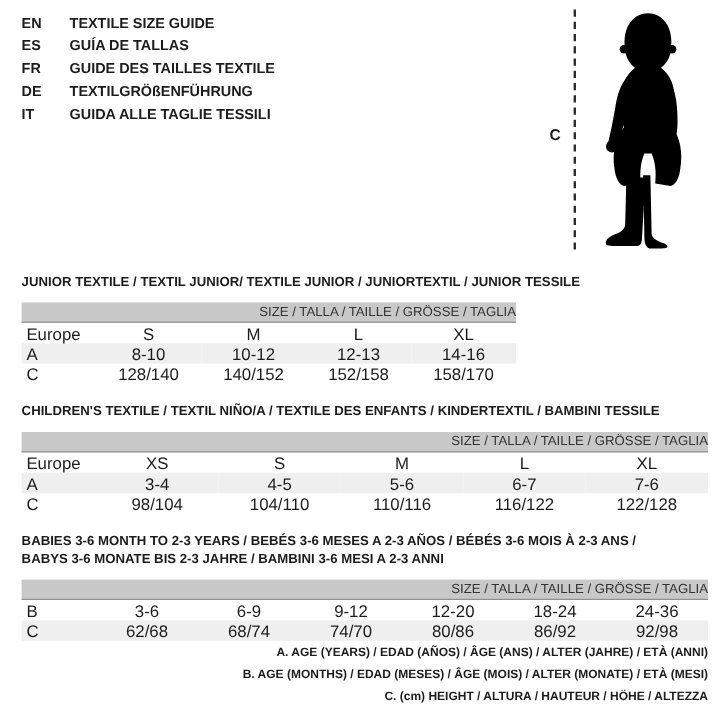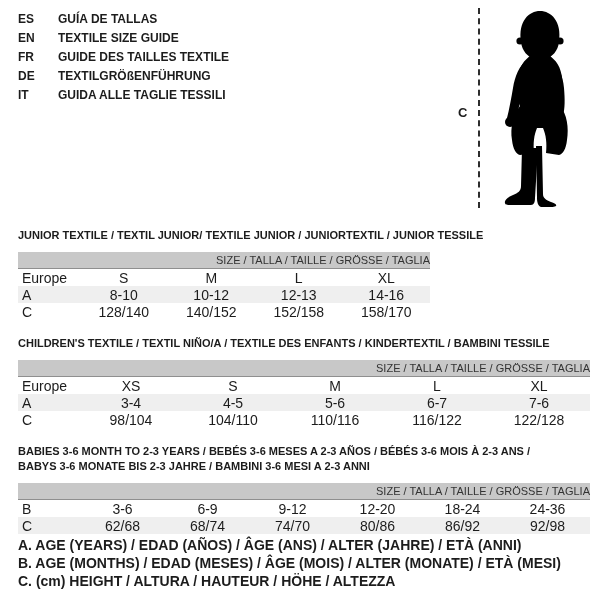--- a/index.html
+++ b/index.html
@@ -40,34 +40,34 @@
     padding:1px 0 1px 4px;color:#333333;
     border-bottom:1px solid #8f8f8f;
     text-align:right;
   }
   table{border-collapse:collapse;table-layout:fixed;width:100%;font-size:14px;}
   td{padding:0;height:17px;text-align:center;vertical-align:middle;}
   td.row-label{width:62px;text-align:left;padding-left:4px;}
   tr.shaded{background:var(--shade);}
   
   footer{position:absolute;top:536px;left:18px;right:10px;}
-  .footnote{font-size:14px;font-weight:bold;line-height:18px;}
+  .footnote{font-size:10px;font-weight:bold;line-height:18px;text-align:right;}
 </style>
 </head>
 <body>
 
 <header>
   <div class="legend">
     <div class="legend-row">
+      <span class="code">EN</span>
+      <span>TEXTILE SIZE GUIDE</span>
+    </div>
+    <div class="legend-row">
       <span class="code">ES</span>
       <span>GUÍA DE TALLAS</span>
-    </div>
-    <div class="legend-row">
-      <span class="code">EN</span>
-      <span>TEXTILE SIZE GUIDE</span>
     </div>
     <div class="legend-row">
       <span class="code">FR</span>
       <span>GUIDE DES TAILLES TEXTILE</span>
     </div>
     <div class="legend-row">
       <span class="code">DE</span>
       <span>TEXTILGRÖßENFÜHRUNG</span>
     </div>
     <div class="legend-row">

